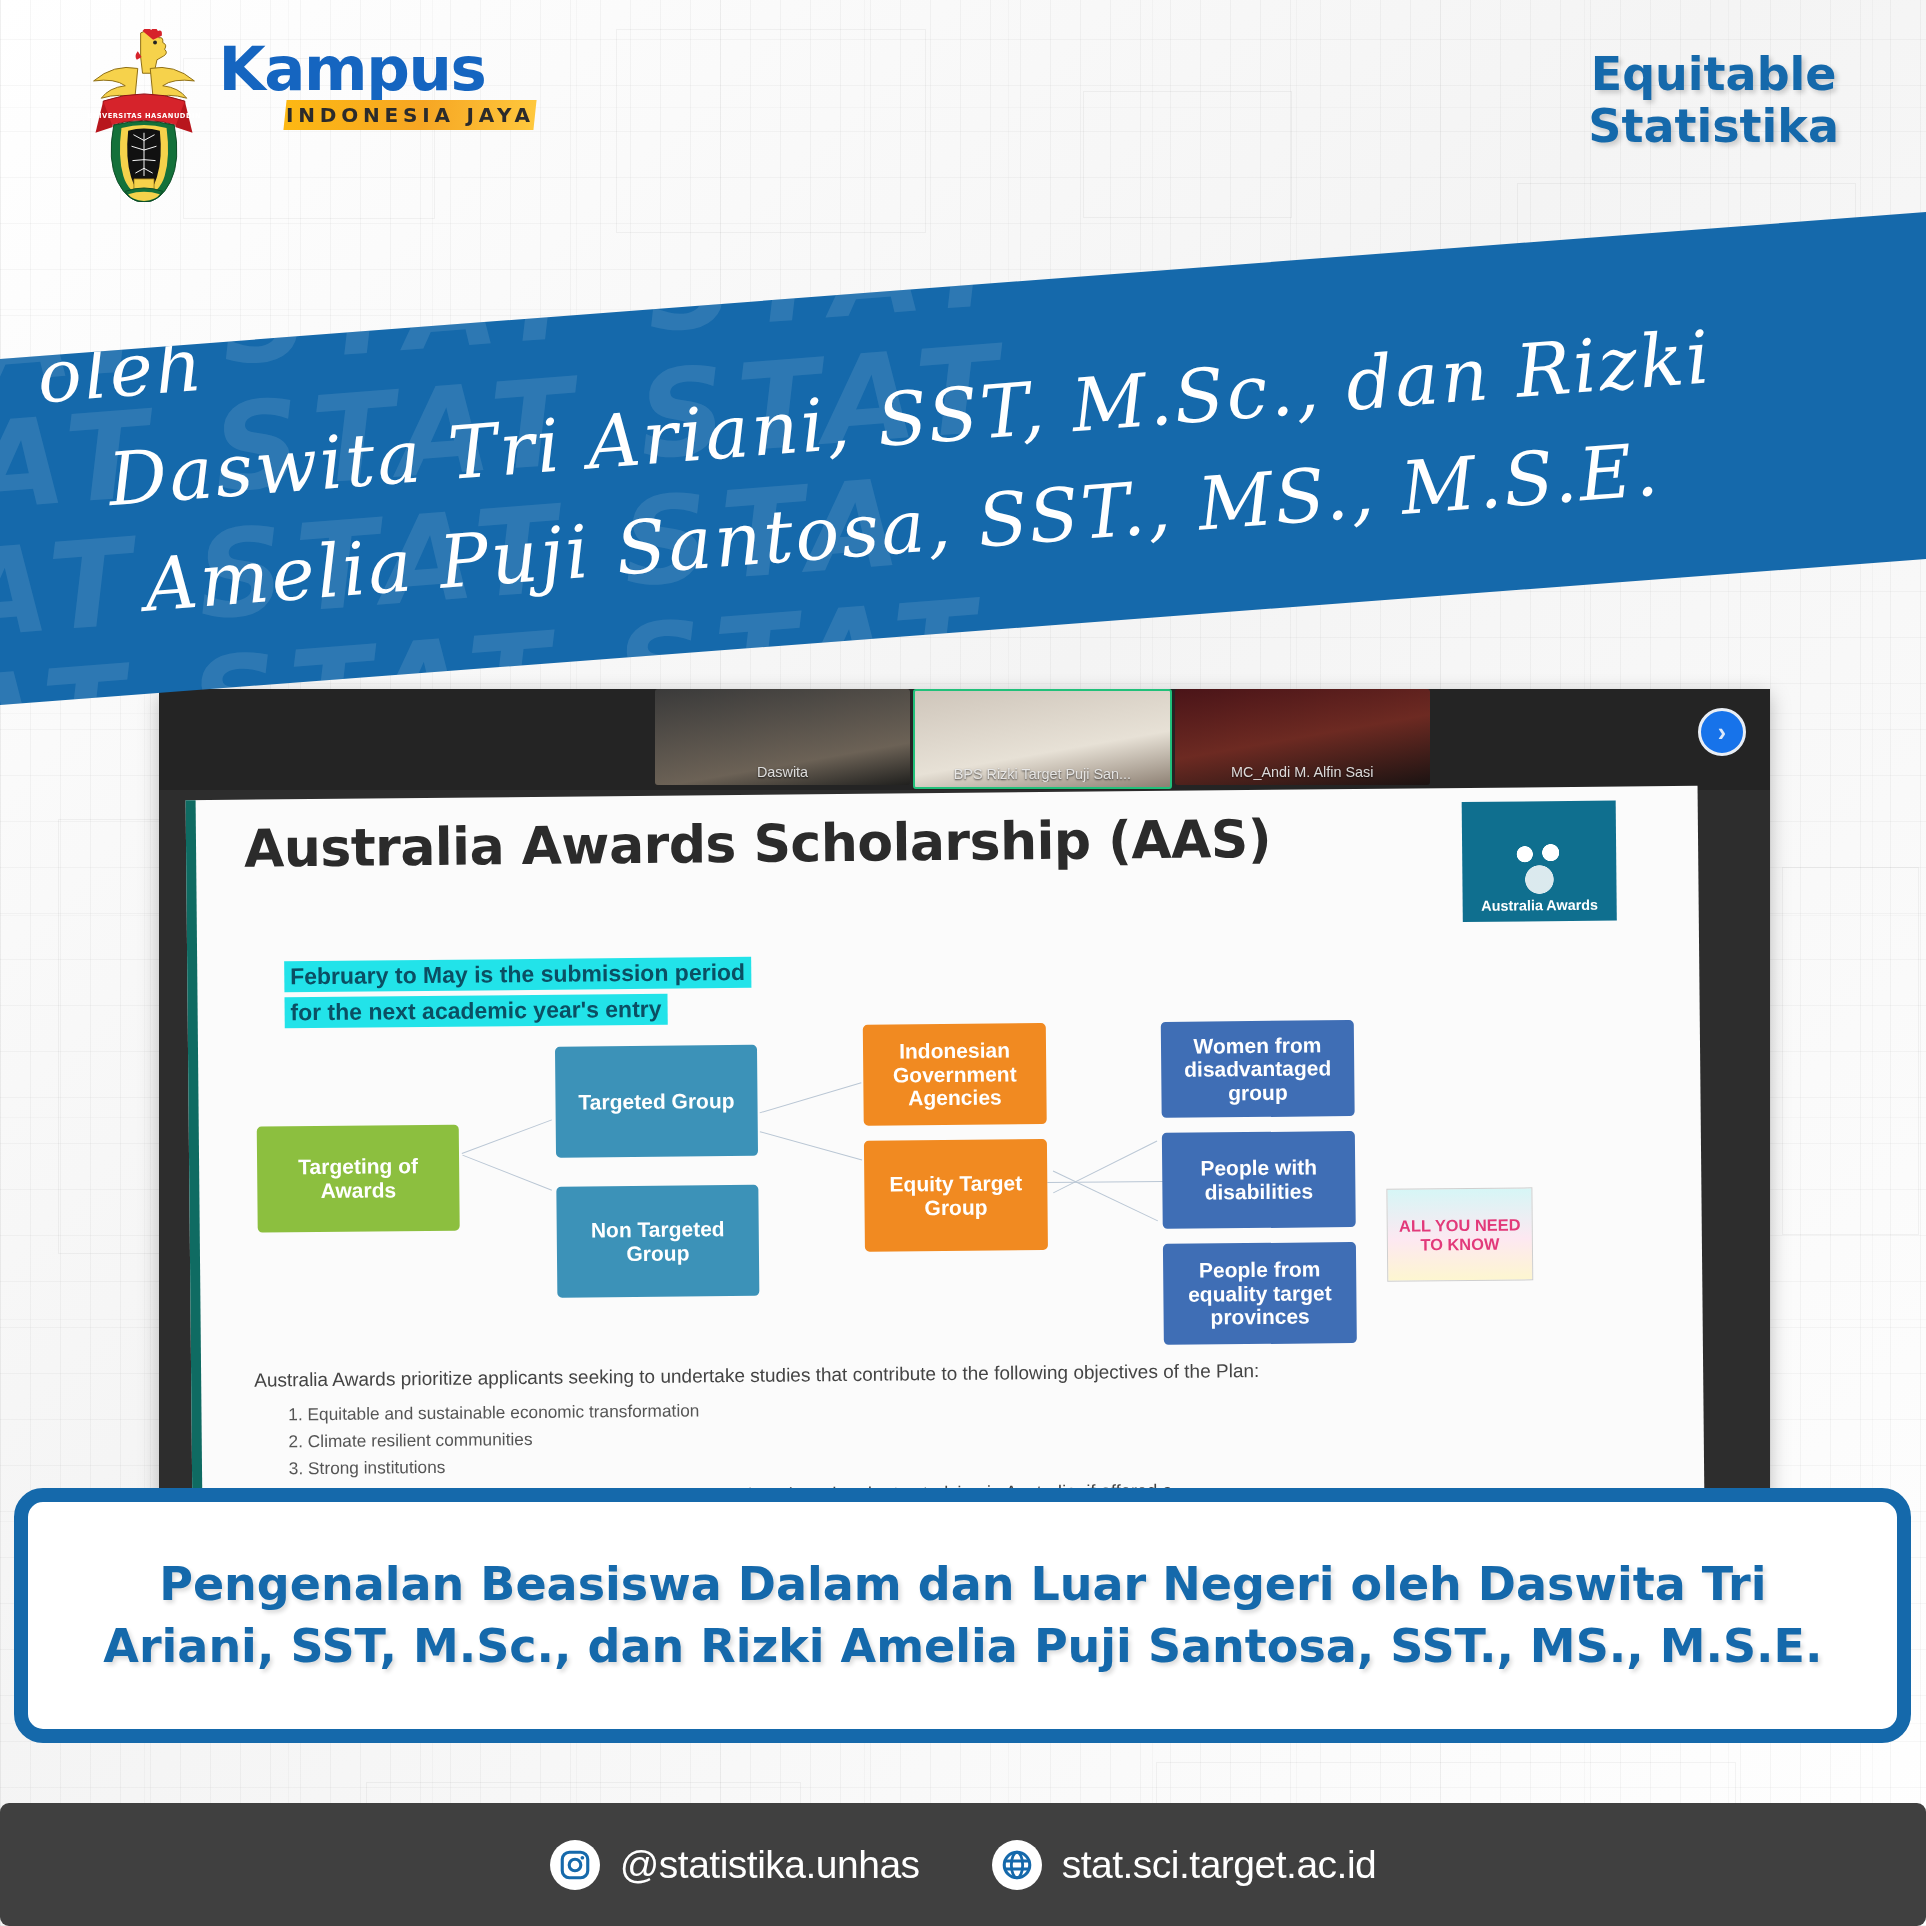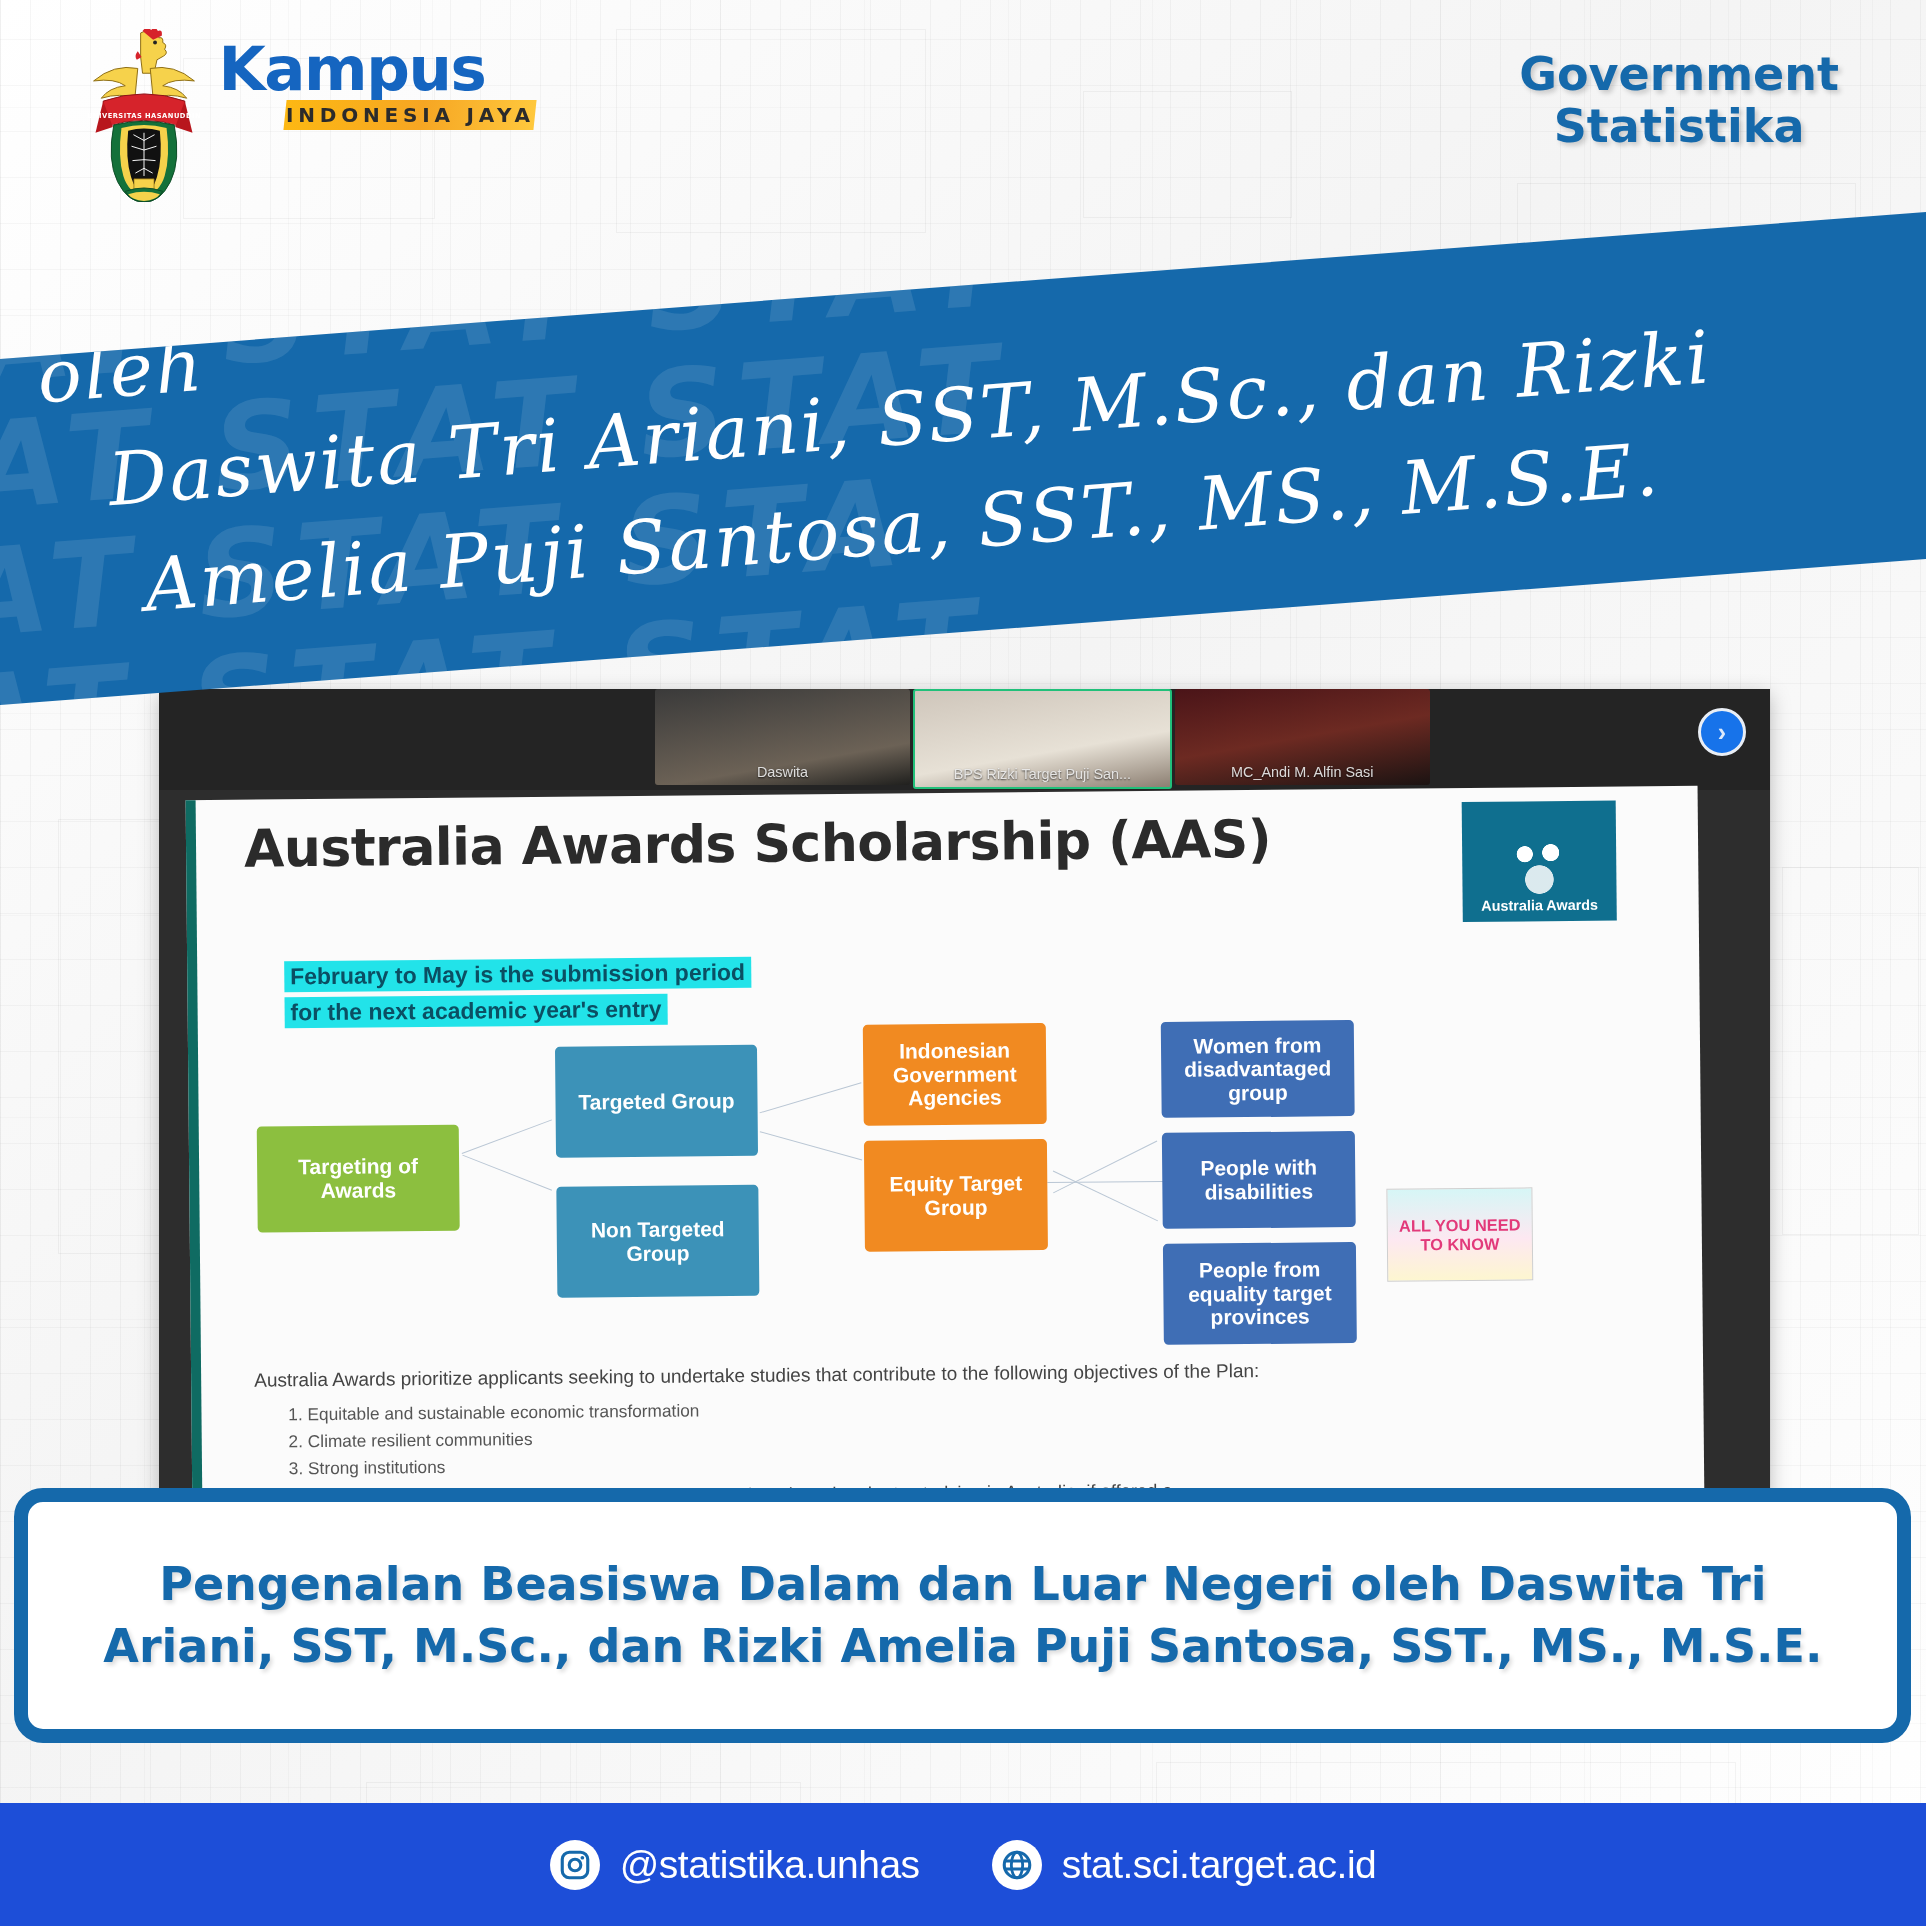--- a/index.html
+++ b/index.html
@@ -181,21 +181,21 @@
   }
   .card-title{
     font-family:"DejaVu Sans",sans-serif;font-weight:bold;
     font-size:46px;line-height:1.34;color:#1569AB;text-align:center;
     text-shadow:2.4px 2.9px 4.3px rgba(0,0,0,0.14);
   }
 
   
   .footer{
     position:absolute;left:0;bottom:0;width:1926px;height:123px;
-    background:#1d4ed8;display:flex;align-items:center;justify-content:center;gap:72px;
+    background:#404040;display:flex;align-items:center;justify-content:center;gap:72px;border-radius:9px;
   }
   .fitem{display:flex;align-items:center;gap:20px;}
   .fitem .txt{
     color:#ffffff;font-size:39px;font-family:"Liberation Sans",sans-serif;
     letter-spacing:-0.5px;
   }
   .ic{width:50px;height:50px;border-radius:50%;background:#ffffff;
      display:flex;align-items:center;justify-content:center;}
   .ic svg{display:block;}
 </style>
@@ -260,21 +260,21 @@
 
       <div class="km-logo">
         <div class="km-line km-kampus">Kampus</div>
         <div class="km-ribbon">
           <span>INDONESIA JAYA</span>
         </div>
       </div>
     </div>
 
     <div class="dept">
-      <div>Government</div>
+      <div>Equitable</div>
       <div>Statistika</div>
     </div>
   </div>
 
   <div class="shot">
 
     <div class="shot-video-strip">
       <div class="vtile a">
         <div class="nm">Daswita</div>
       </div>

